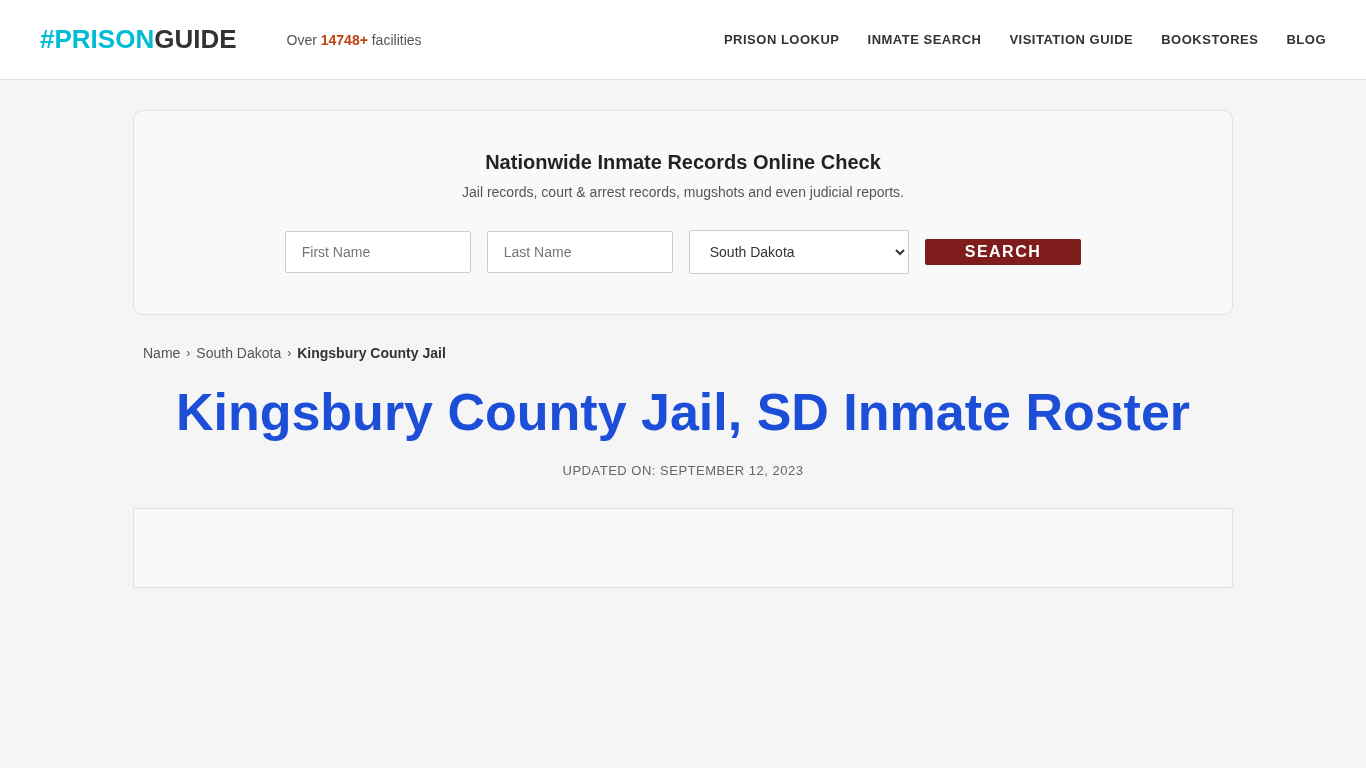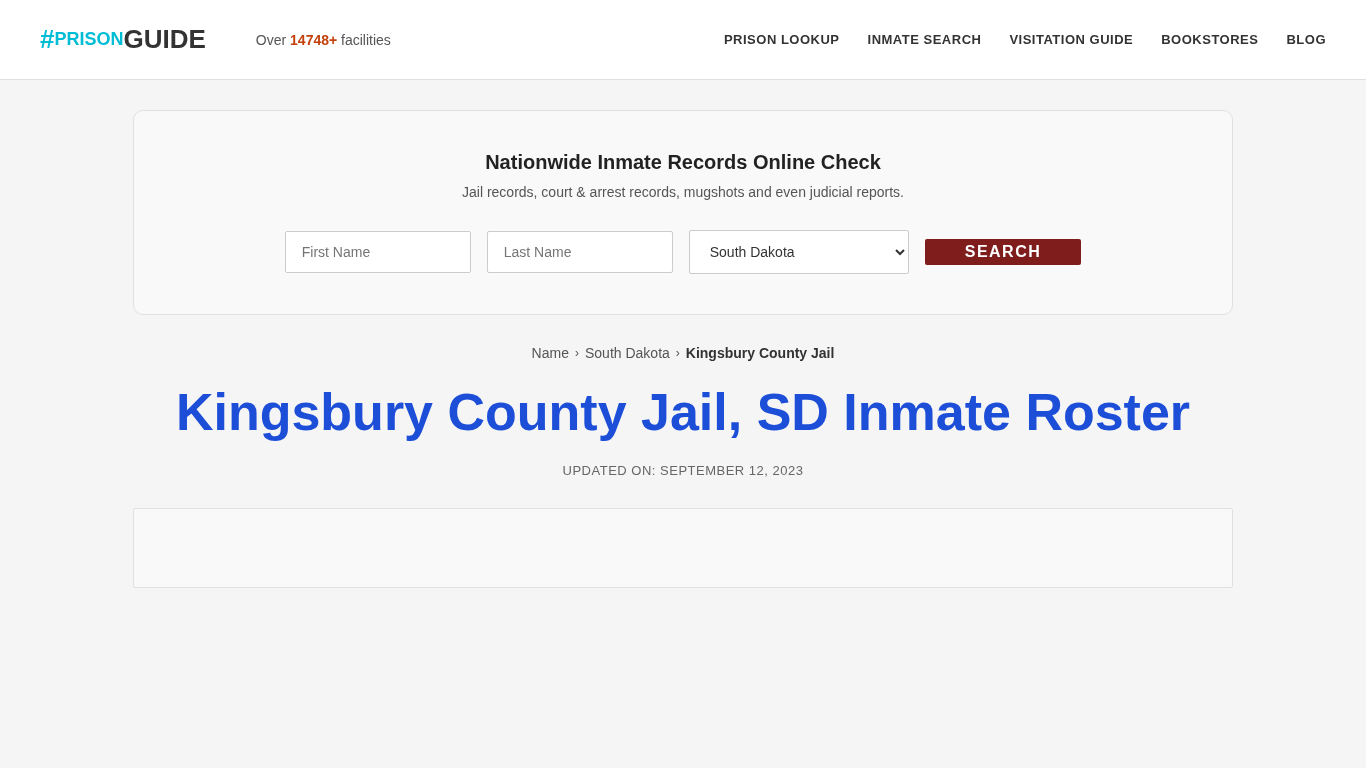--- a/index.html
+++ b/index.html
@@ -35,21 +35,21 @@
     }
 
     .logo-hash {
       color: #00bcd4;
       font-size: 26px;
       font-weight: 900;
     }
 
     .logo-prison {
       color: #00bcd4;
-      font-size: 18px;
+      font-size: 26px;
       font-weight: 900;
     }
 
     .logo-roster {
       color: #333;
       font-size: 26px;
       font-weight: 900;
     }
 
     .facilities-text {
@@ -62,21 +62,20 @@
     .facilities-text strong {
       color: #c2410c;
       font-weight: 800;
     }
 
     nav {
       display: flex;
       align-items: center;
       gap: 28px;
       margin-left: auto;
-      justify-content: center;
     }
 
     .nav-link {
       text-decoration: none;
       color: #333;
       font-size: 13px;
       font-weight: 700;
       letter-spacing: 0.5px;
       white-space: nowrap;
     }

